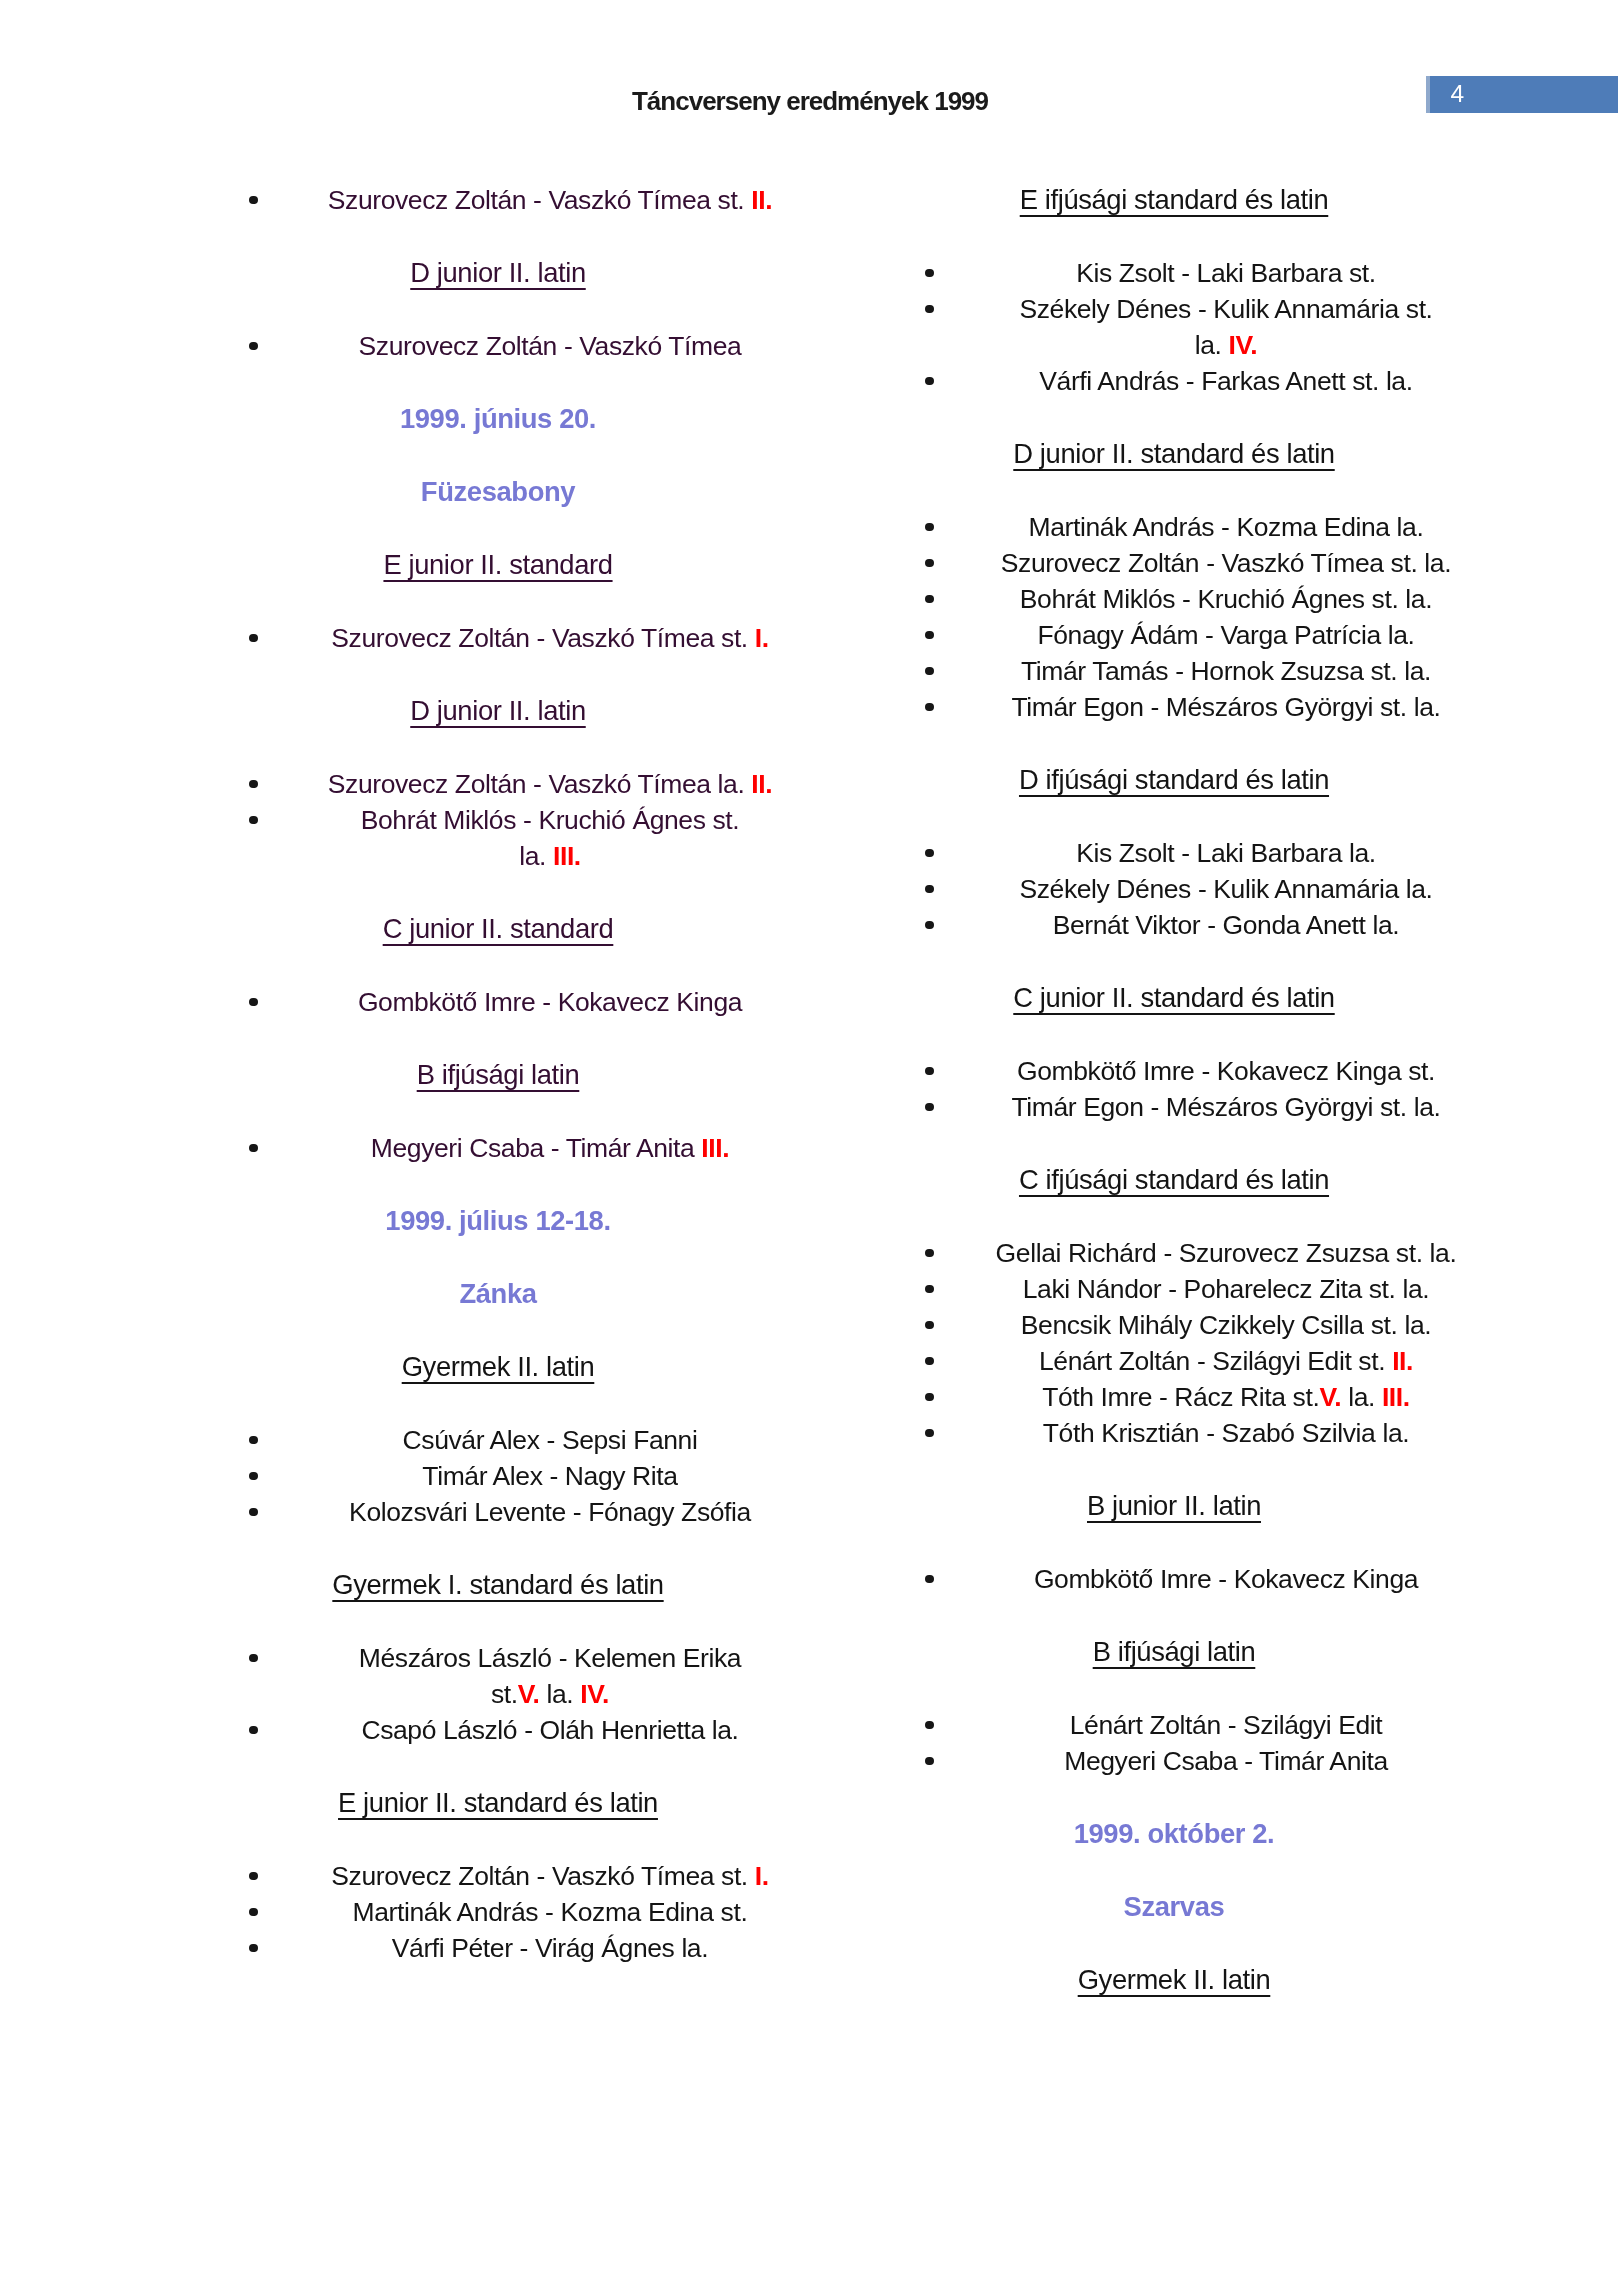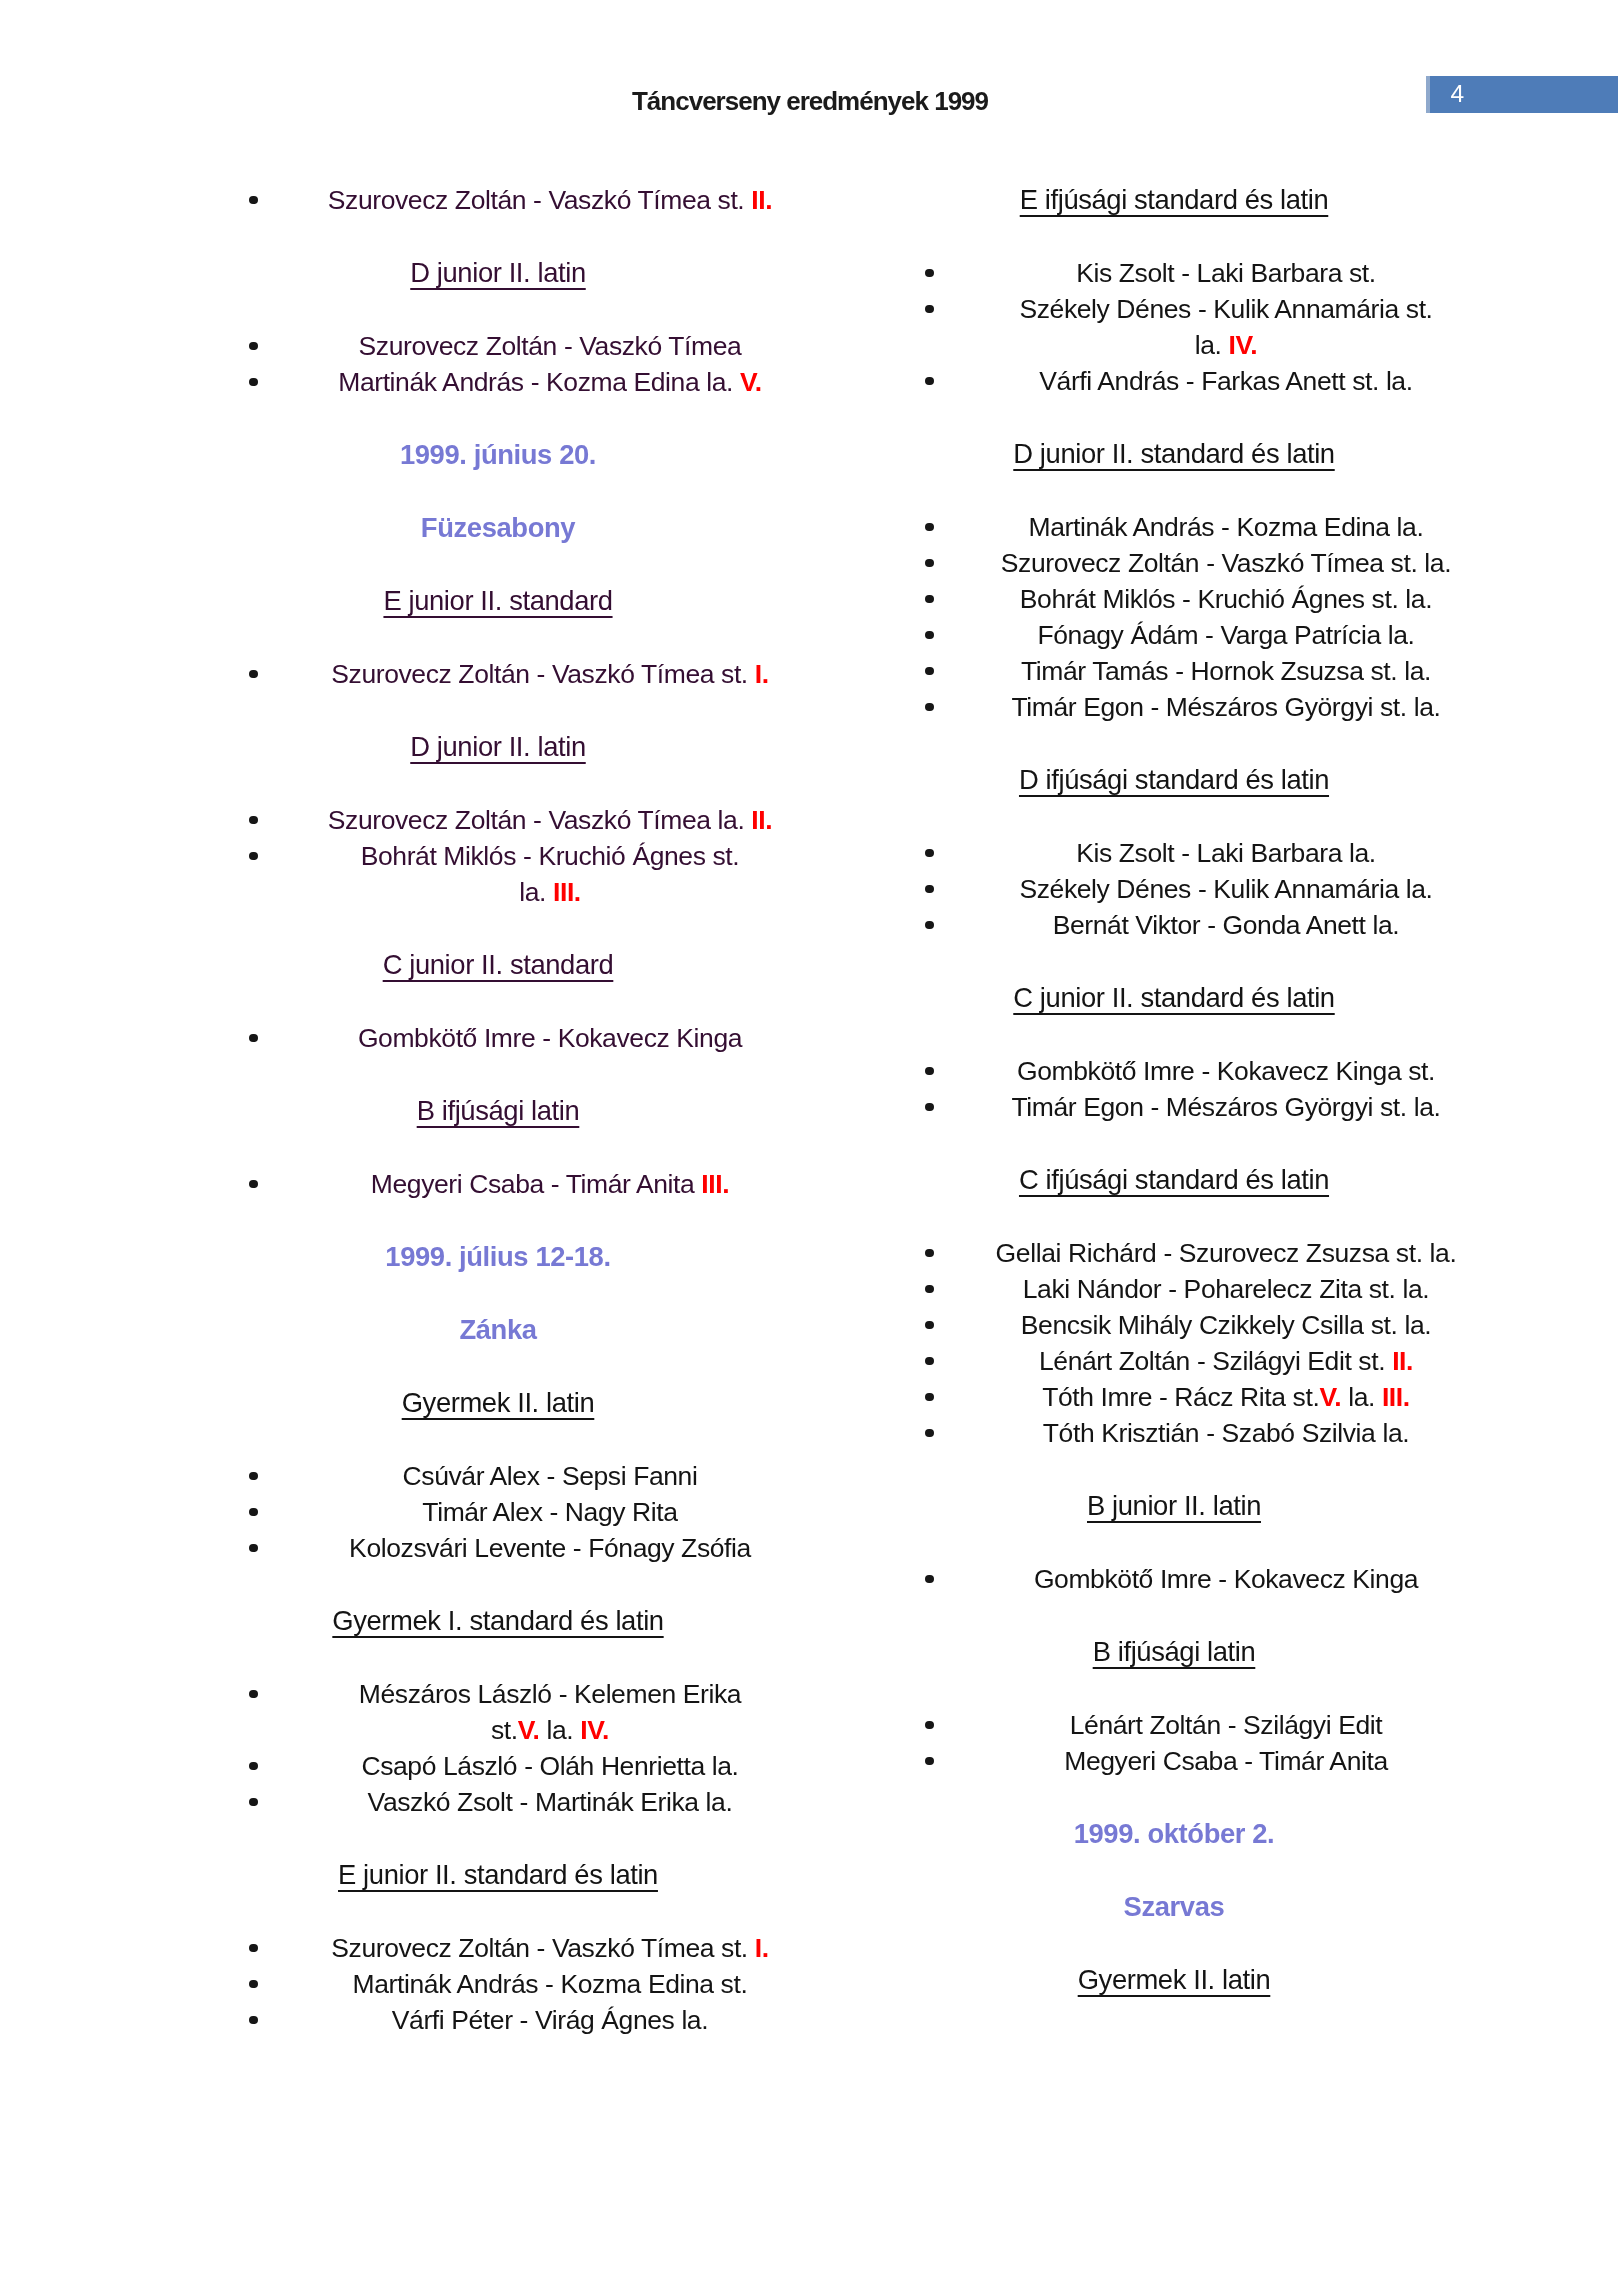--- a/index.html
+++ b/index.html
@@ -80,21 +80,20 @@
   <span>4</span>
 </div>
 
 <div class="col col-left">
     <ul class="block list purple">
       <li><span>Szurovecz Zoltán - Vaszkó Tímea st. </span><span class="red">II.</span></li>
     </ul>
     <p class="block heading purple">D junior II. latin</p>
     <ul class="block list purple">
       <li><span>Szurovecz Zoltán - Vaszkó Tímea</span></li>
-      <li><span>Martinák András - Kozma Edina la. </span><span class="red">V.</span></li>
     </ul>
     <p class="block date ">1999. június 20.</p>
     <p class="block place ">Füzesabony</p>
     <p class="block heading purple">E junior II. standard</p>
     <ul class="block list purple">
       <li><span>Szurovecz Zoltán - Vaszkó Tímea st. </span><span class="red">I.</span></li>
     </ul>
     <p class="block heading purple">D junior II. latin</p>
     <ul class="block list purple">
       <li><span>Szurovecz Zoltán - Vaszkó Tímea la. </span><span class="red">II.</span></li>
@@ -113,21 +112,20 @@
     <p class="block heading black">Gyermek II. latin</p>
     <ul class="block list black">
       <li><span>Csúvár Alex - Sepsi Fanni</span></li>
       <li><span>Timár Alex - Nagy Rita</span></li>
       <li><span>Kolozsvári Levente - Fónagy Zsófia</span></li>
     </ul>
     <p class="block heading black">Gyermek I. standard és latin</p>
     <ul class="block list black">
       <li><span>Mészáros László - Kelemen Erika</span><br><span>st.</span><span class="red">V.</span><span> la. </span><span class="red">IV.</span></li>
       <li><span>Csapó László - Oláh Henrietta la.</span></li>
-      <li><span>Vaszkó Zsolt - Martinák Erika la.</span></li>
     </ul>
     <p class="block heading black">E junior II. standard és latin</p>
     <ul class="block list black">
       <li><span>Szurovecz Zoltán - Vaszkó Tímea st. </span><span class="red">I.</span></li>
       <li><span>Martinák András - Kozma Edina st.</span></li>
       <li><span>Várfi Péter - Virág Ágnes la.</span></li>
     </ul>
   </div>
 <div class="col col-right">
     <p class="block heading black">E ifjúsági standard és latin</p>

